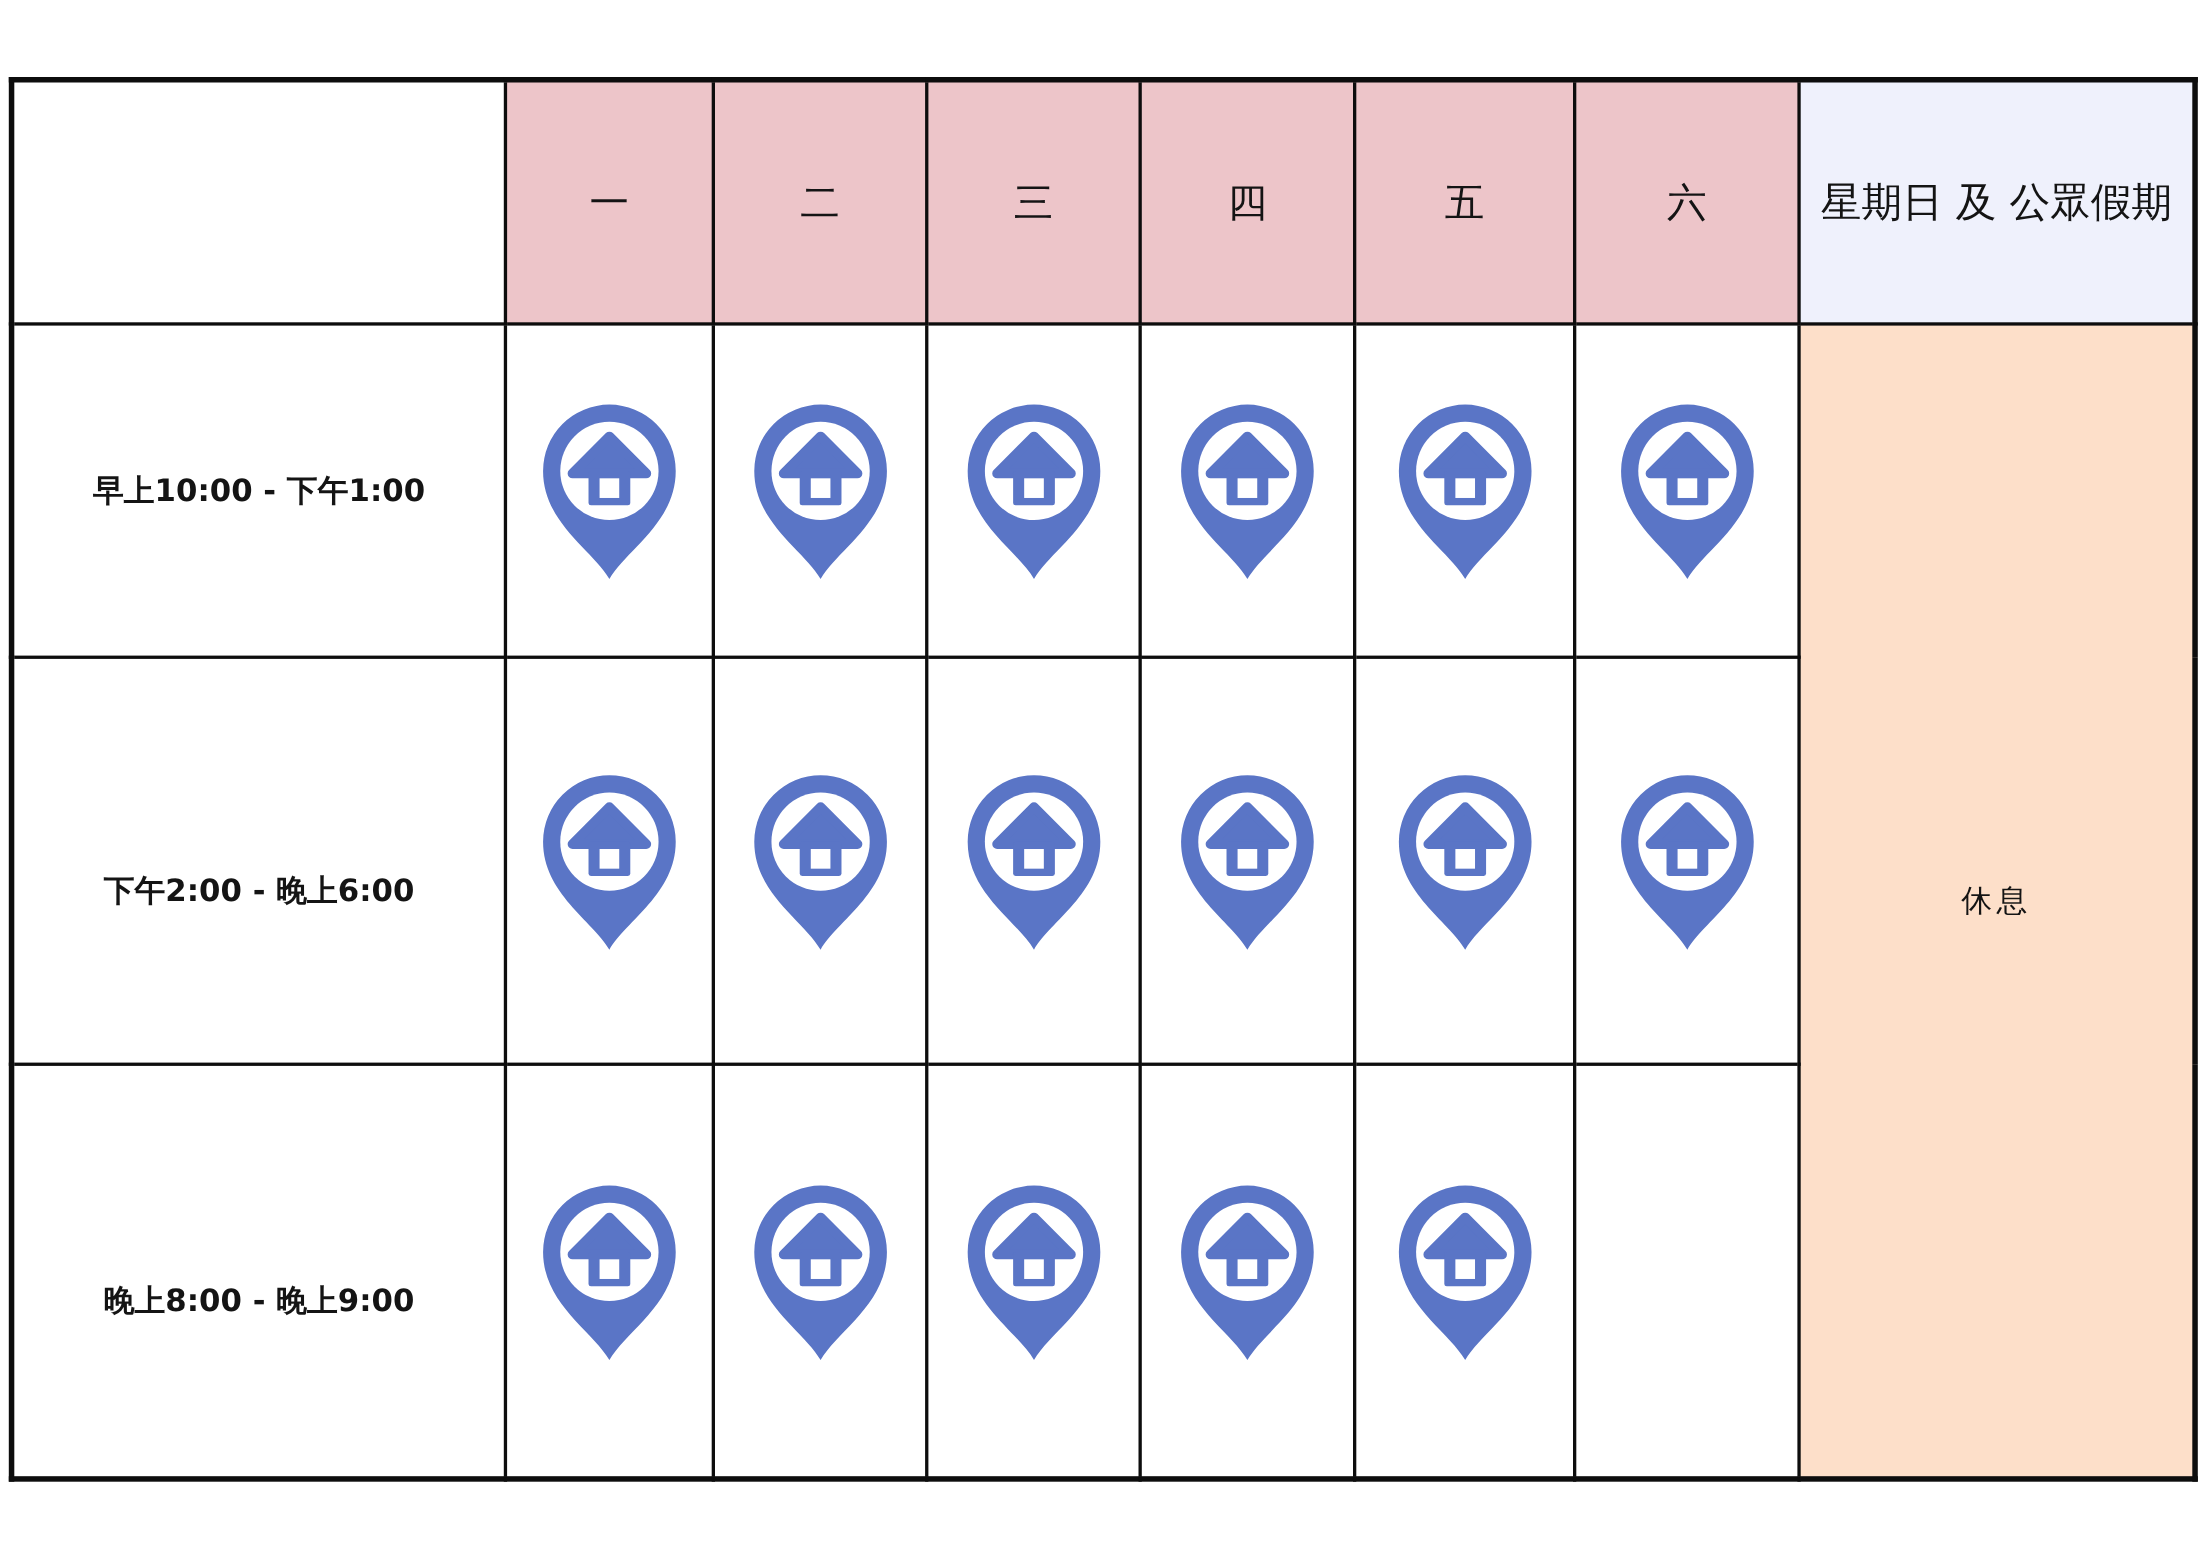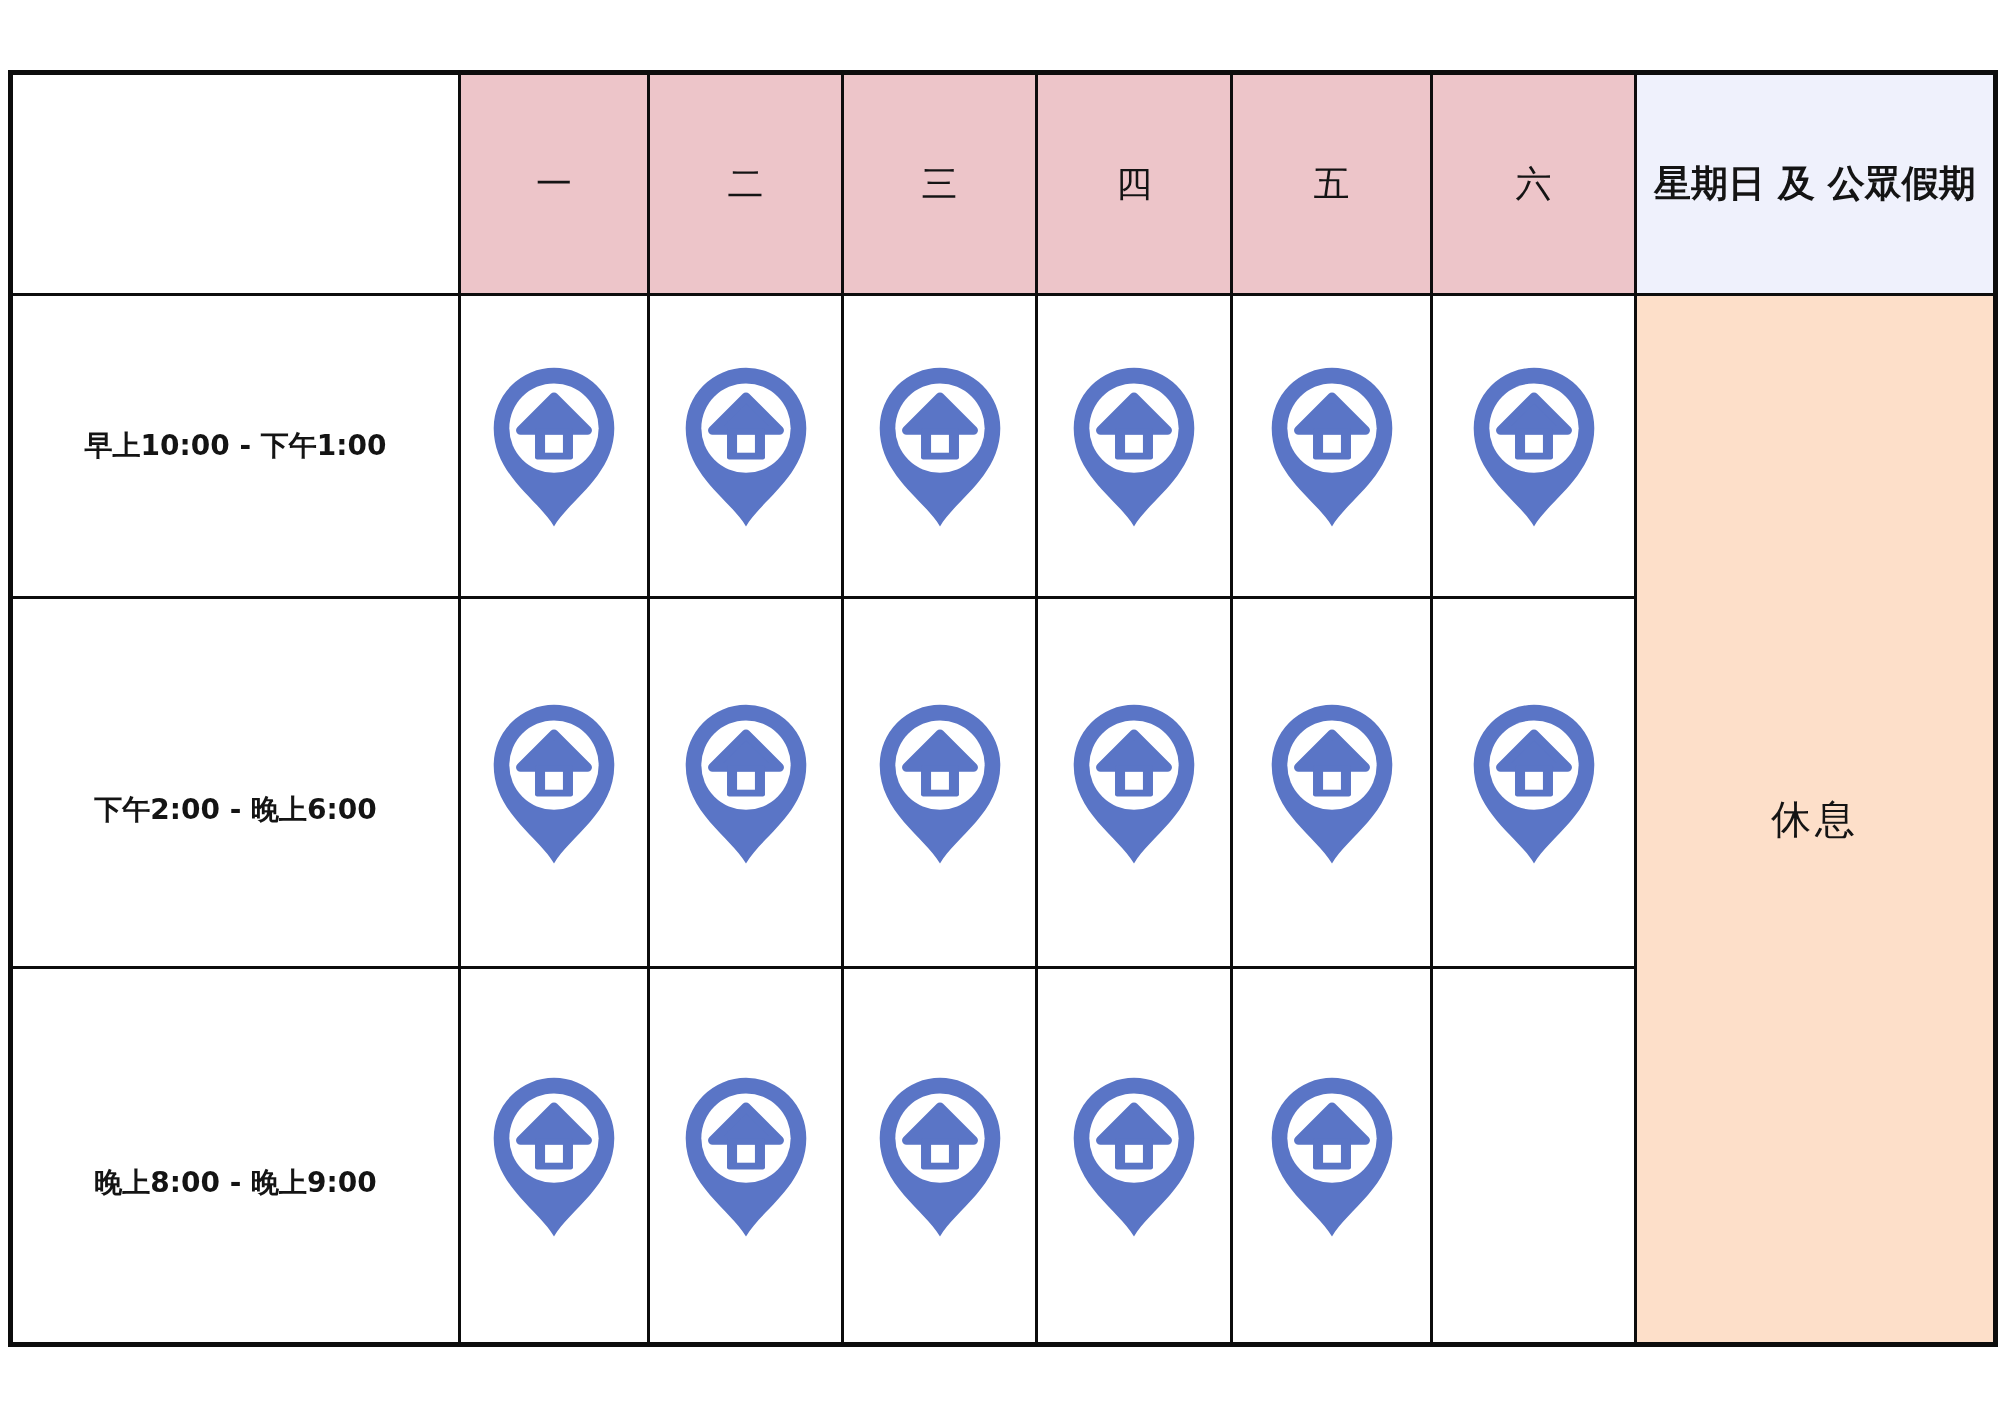--- a/index.html
+++ b/index.html
@@ -50,36 +50,36 @@
   th.corner { background: #ffffff; }
   th.day {
     background: var(--pink);
     font-size: 36px;
     font-weight: 500;
     color: var(--ink);
   }
   th.sunday {
     background: var(--lavender);
     font-size: 37px;
-    font-weight: 700;
+    font-weight: 400;
     white-space: nowrap;
     color: var(--ink);
   }
   th.time {
     background: #ffffff;
     font-size: 28px;
     font-weight: 700;
     white-space: nowrap;
     color: var(--ink);
   }
   th.time.shift { padding-top: 55px; }
   td.slot { background: #ffffff; }
   td.closed {
     background: var(--peach);
-    font-size: 40px;
+    font-size: 28px;
     font-weight: 500;
     letter-spacing: 4px;
     margin-top: 48px;
   }
   svg.pin {
     display: block;
     margin: 0 auto;
     width: 134px; height: 170px;
     color: var(--pin-blue);
   }

